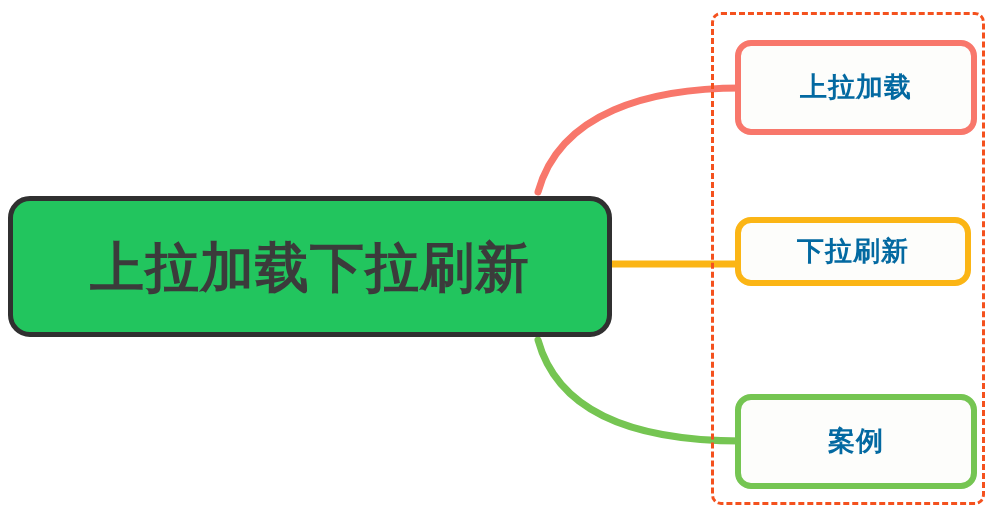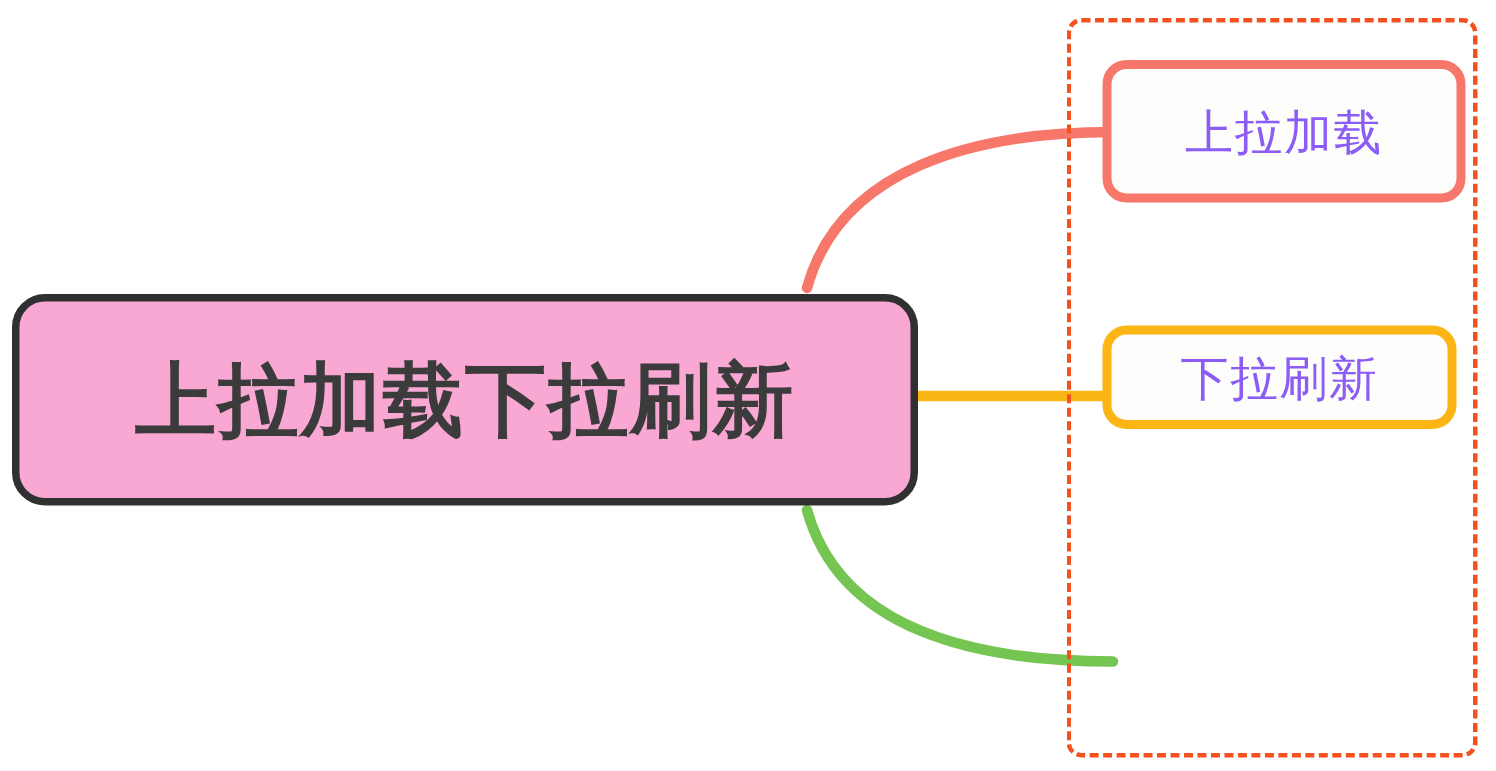--- a/index.html
+++ b/index.html
@@ -47,21 +47,21 @@
   }
 
   
   .root-node {
     position: absolute;
     left: 8px;
     top: 196px;
     width: 604px;
     height: 141px;
     box-sizing: border-box;
-    background: #f9a8d4;
+    background: #22c55e;
     border: 5px solid #303030;
     border-radius: 22px;
     display: flex;
     align-items: center;
     justify-content: center;
     z-index: 3;
   }
   .root-label {
     font-size: 54px;
     font-weight: bold;
@@ -76,23 +76,23 @@
     position: absolute;
     box-sizing: border-box;
     background: #fdfdfb;
     border-radius: 16px;
     display: flex;
     align-items: center;
     justify-content: center;
     z-index: 3;
   }
   .child-label {
-    font-size: 32px;
-    font-weight: normal;
-    color: #8b5cf6;
+    font-size: 27px;
+    font-weight: bold;
+    color: #0369a1;
     letter-spacing: 1px;
     line-height: 1;
     white-space: nowrap;
   }
 
   .child-node.n1 {
     left: 735px;
     top: 40px;
     width: 242px;
     height: 95px;
@@ -134,14 +134,17 @@
   </div>
 
   <div class="child-node n1">
     <span class="child-label">上拉加载</span>
   </div>
 
   <div class="child-node n2">
     <span class="child-label">下拉刷新</span>
   </div>
 
+  <div class="child-node n3">
+    <span class="child-label">案例</span>
+  </div>
 
 </div>
 
 </body></html>

